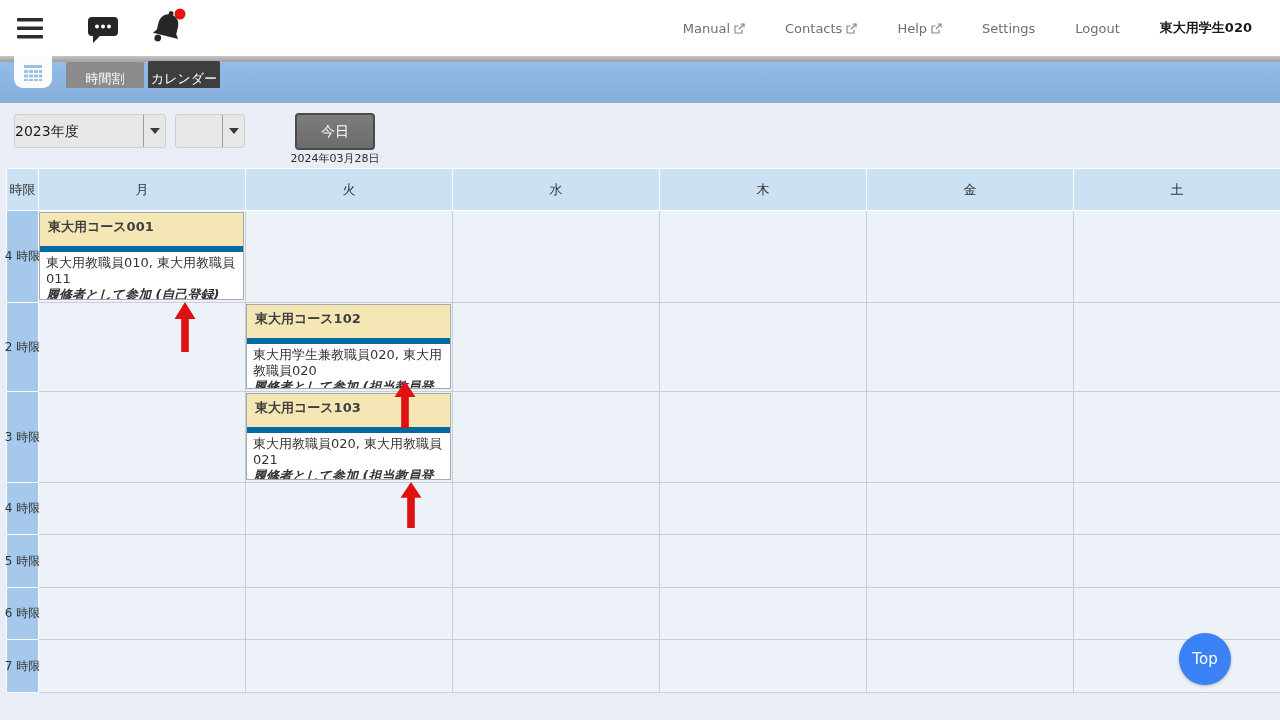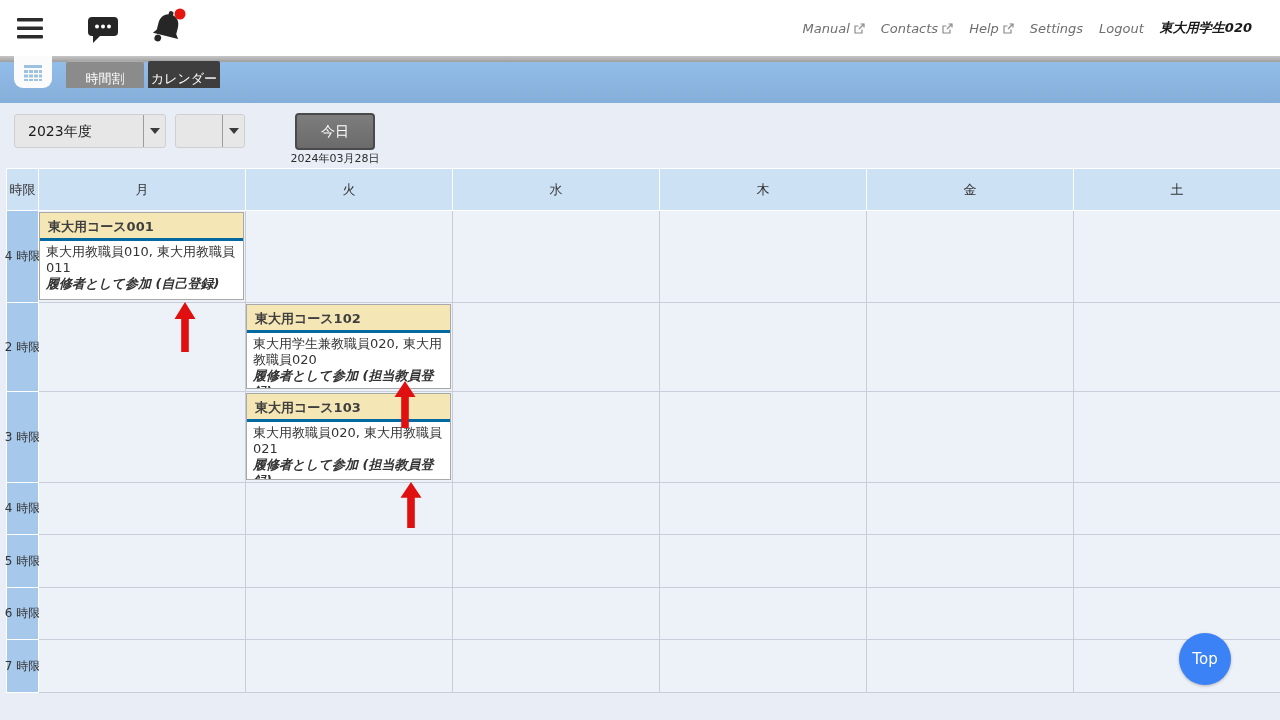--- a/index.html
+++ b/index.html
@@ -4,40 +4,40 @@
 <style>
   * { margin:0; padding:0; box-sizing:border-box; }
   html,body { width:1280px; height:720px; overflow:hidden; }
   body { font-family:"DejaVu Sans", sans-serif; background:#e9edf5; position:relative; }
 
   
   .topbar { position:absolute; left:0; top:0; width:1280px; height:56px; background:#ffffff; }
   .hamburger { position:absolute; left:17px; top:18px; width:26px; height:21px; cursor:pointer; }
   .chat-btn  { position:absolute; left:86px; top:12px; width:34px; height:34px; cursor:pointer; }
   .bell-btn  { position:absolute; left:146px; top:6px; width:42px; height:44px; cursor:pointer; }
-  .top-links { position:absolute; right:28px; top:0; height:56px; display:flex; align-items:center; gap:16px;font-style:italic; }
+  .top-links { position:absolute; right:28px; top:0; height:56px; display:flex; align-items:center; gap:40px; }
   .top-link  { font-size:13px; color:#6e6e6e; display:flex; align-items:center; gap:4px; cursor:pointer; }
   .username  { font-size:13px; font-weight:bold; color:#1a1a1a; }
 
   
   .gray-strip { position:absolute; left:0; top:56px; width:1280px; height:6px;
                 background:linear-gradient(#c6c6c6,#9e9e9e); }
   .blue-band  { position:absolute; left:0; top:62px; width:1280px; height:41px;
                 background:linear-gradient(#93bde9,#85afd9); }
   .module-icon-box { position:absolute; left:14px; top:56px; width:38px; height:32px;
                 background:#fbfbfb; border-radius:0 0 9px 9px; display:flex; align-items:center; justify-content:center; }
   .tab { position:absolute; top:61px; height:27px; display:flex; align-items:flex-end; justify-content:center;
          font-size:13px; color:#ffffff; border-radius:2px 2px 0 0; cursor:pointer; }
   .tab-timetable { left:66px; width:78px; background:#8b8b8b; box-shadow:inset 0 1px 0 #ababab; }
   .tab-calendar  { left:148px; width:72px; background:#3e3e3e; }
 
   
   .select { position:absolute; top:114px; height:34px; background:#e7e7e7; border:1px solid #cfcfcf;
             border-radius:3px; font-size:14px; color:#1b1b1b; line-height:32px; cursor:pointer; }
-  .select .val { padding-left:13px; }
+  .select .val { }
   .select .arrow-box { position:absolute; right:0; top:0; bottom:0; width:22px; border-left:1px solid #9c9c9c;
             display:flex; align-items:center; justify-content:center; }
   .select .tri { width:0; height:0; border:5px solid transparent; border-top:6px solid #3a3a3a; margin-top:5px; }
   .select-year { left:14px; width:152px; }
   .select-term { left:175px; width:70px; }
   .today-btn { position:absolute; left:295px; top:113px; width:80px; height:37px;
                background:linear-gradient(#7d7d7d,#6b6b6b); border:2px solid #4a4a4a; border-radius:4px;
                color:#ffffff; font-size:14px; display:flex; align-items:center; justify-content:center; cursor:pointer;text-align:right; }
   .today-date { position:absolute; left:275px; top:151px; width:120px; text-align:center;
                 font-size:11px; color:#2b2b2b; }
@@ -50,21 +50,21 @@
   .th   { background:#cde1f4; border-right:1px solid #ffffff; border-bottom:1px solid #ffffff;
           display:flex; align-items:center; justify-content:center; font-size:13px; color:#333333; }
   .time { background:#a6c8ea; border-right:1px solid #ffffff; border-bottom:1px solid #ffffff;
           display:flex; align-items:center; justify-content:center; font-size:12px; color:#333333;
           white-space:nowrap; }
   .cell { background:#edf1f8; border-right:1px solid #c8cdd8; border-bottom:1px solid #c8cdd8; position:relative; }
 
   
   .card { position:absolute; left:0; top:1px; right:1px; z-index:2; background:#ffffff;
           border:1px solid #a8a8a8; overflow:hidden; cursor:pointer; }
-  .card-header { background:#f5e7b5; border-bottom:3px solid #0369a1; padding:5px 8px 2px;
+  .card-header { background:#f5e7b5; border-bottom:6px solid #0369a1; padding:5px 8px 10px;
                  font-size:13px; font-weight:bold; color:#3f3f3f; white-space:nowrap; overflow:hidden; }
   .card-body { padding:3px 6px 4px; font-size:13px; line-height:16px; color:#333333; }
   .card-role { font-style:italic; font-weight:bold; }
   .h88 { height:88px; } .h85 { height:85px; } .h87 { height:87px; }
 
   
   .arrow-up { position:absolute; z-index:5; width:22px; }
 
   
   .top-fab { position:absolute; left:1179px; top:633px; width:52px; height:52px; border-radius:50%;

